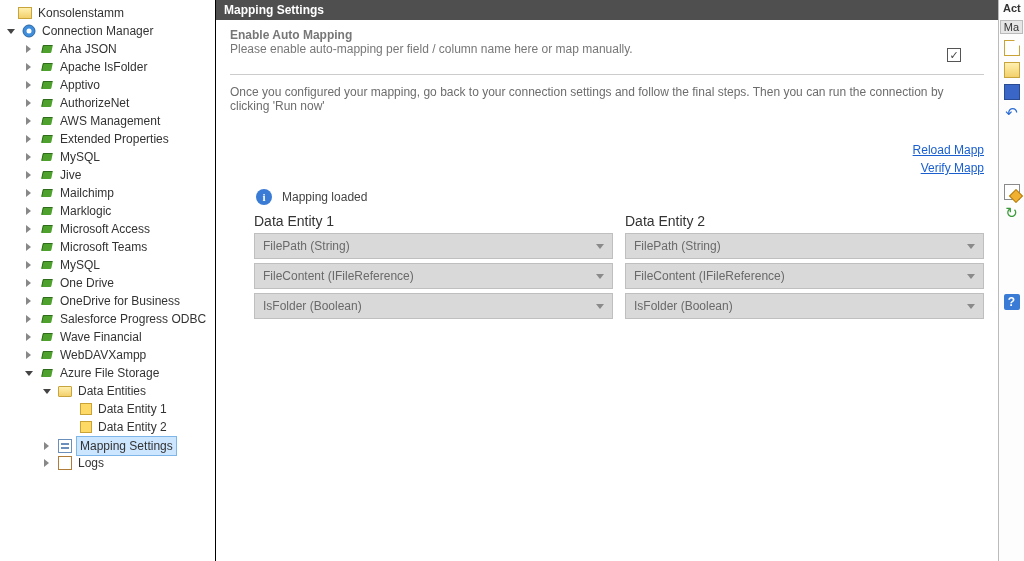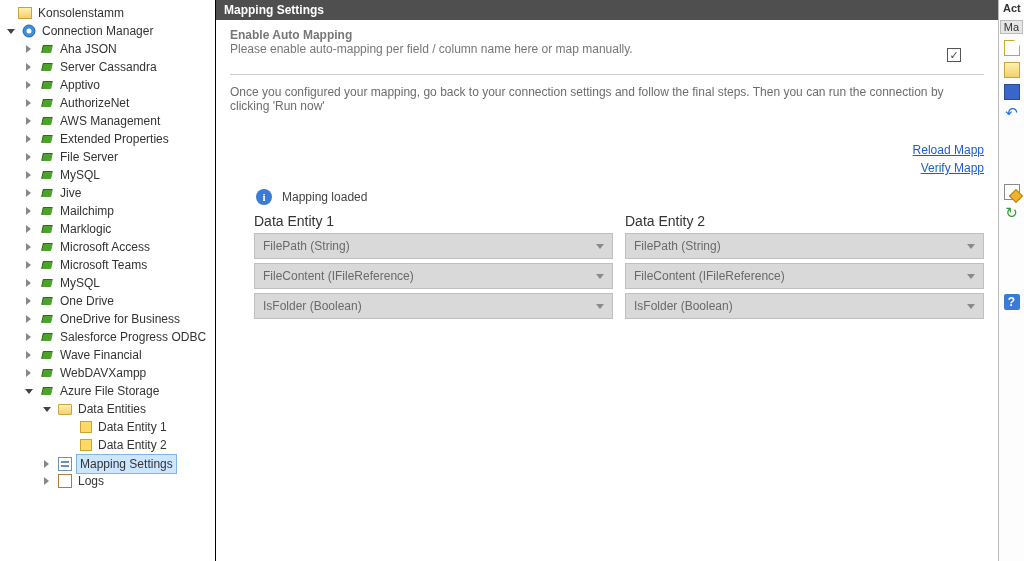--- a/index.html
+++ b/index.html
@@ -153,46 +153,41 @@
 
     <div id="conn-list">
         <div class="tree-node" style="padding-left: 22px;"><span class="tree-row">
             <span class="chevron right"></span>
             <span class="tree-icon ic-green"></span>
             <span class="tree-label">Aha JSON</span>
           </span></div>
         <div class="tree-node" style="padding-left: 22px;"><span class="tree-row">
             <span class="chevron right"></span>
             <span class="tree-icon ic-green"></span>
-            <span class="tree-label">Server Cassandra</span>
+            <span class="tree-label">Apache IsFolder</span>
           </span></div>
         <div class="tree-node" style="padding-left: 22px;"><span class="tree-row">
             <span class="chevron right"></span>
             <span class="tree-icon ic-green"></span>
             <span class="tree-label">Apptivo</span>
           </span></div>
         <div class="tree-node" style="padding-left: 22px;"><span class="tree-row">
             <span class="chevron right"></span>
             <span class="tree-icon ic-green"></span>
             <span class="tree-label">AuthorizeNet</span>
           </span></div>
         <div class="tree-node" style="padding-left: 22px;"><span class="tree-row">
             <span class="chevron right"></span>
             <span class="tree-icon ic-green"></span>
             <span class="tree-label">AWS Management</span>
           </span></div>
         <div class="tree-node" style="padding-left: 22px;"><span class="tree-row">
             <span class="chevron right"></span>
             <span class="tree-icon ic-green"></span>
             <span class="tree-label">Extended Properties</span>
-          </span></div>
-        <div class="tree-node" style="padding-left: 22px;"><span class="tree-row">
-            <span class="chevron right"></span>
-            <span class="tree-icon ic-green"></span>
-            <span class="tree-label">File Server</span>
           </span></div>
         <div class="tree-node" style="padding-left: 22px;"><span class="tree-row">
             <span class="chevron right"></span>
             <span class="tree-icon ic-green"></span>
             <span class="tree-label">MySQL</span>
           </span></div>
         <div class="tree-node" style="padding-left: 22px;"><span class="tree-row">
             <span class="chevron right"></span>
             <span class="tree-icon ic-green"></span>
             <span class="tree-label">Jive</span>

